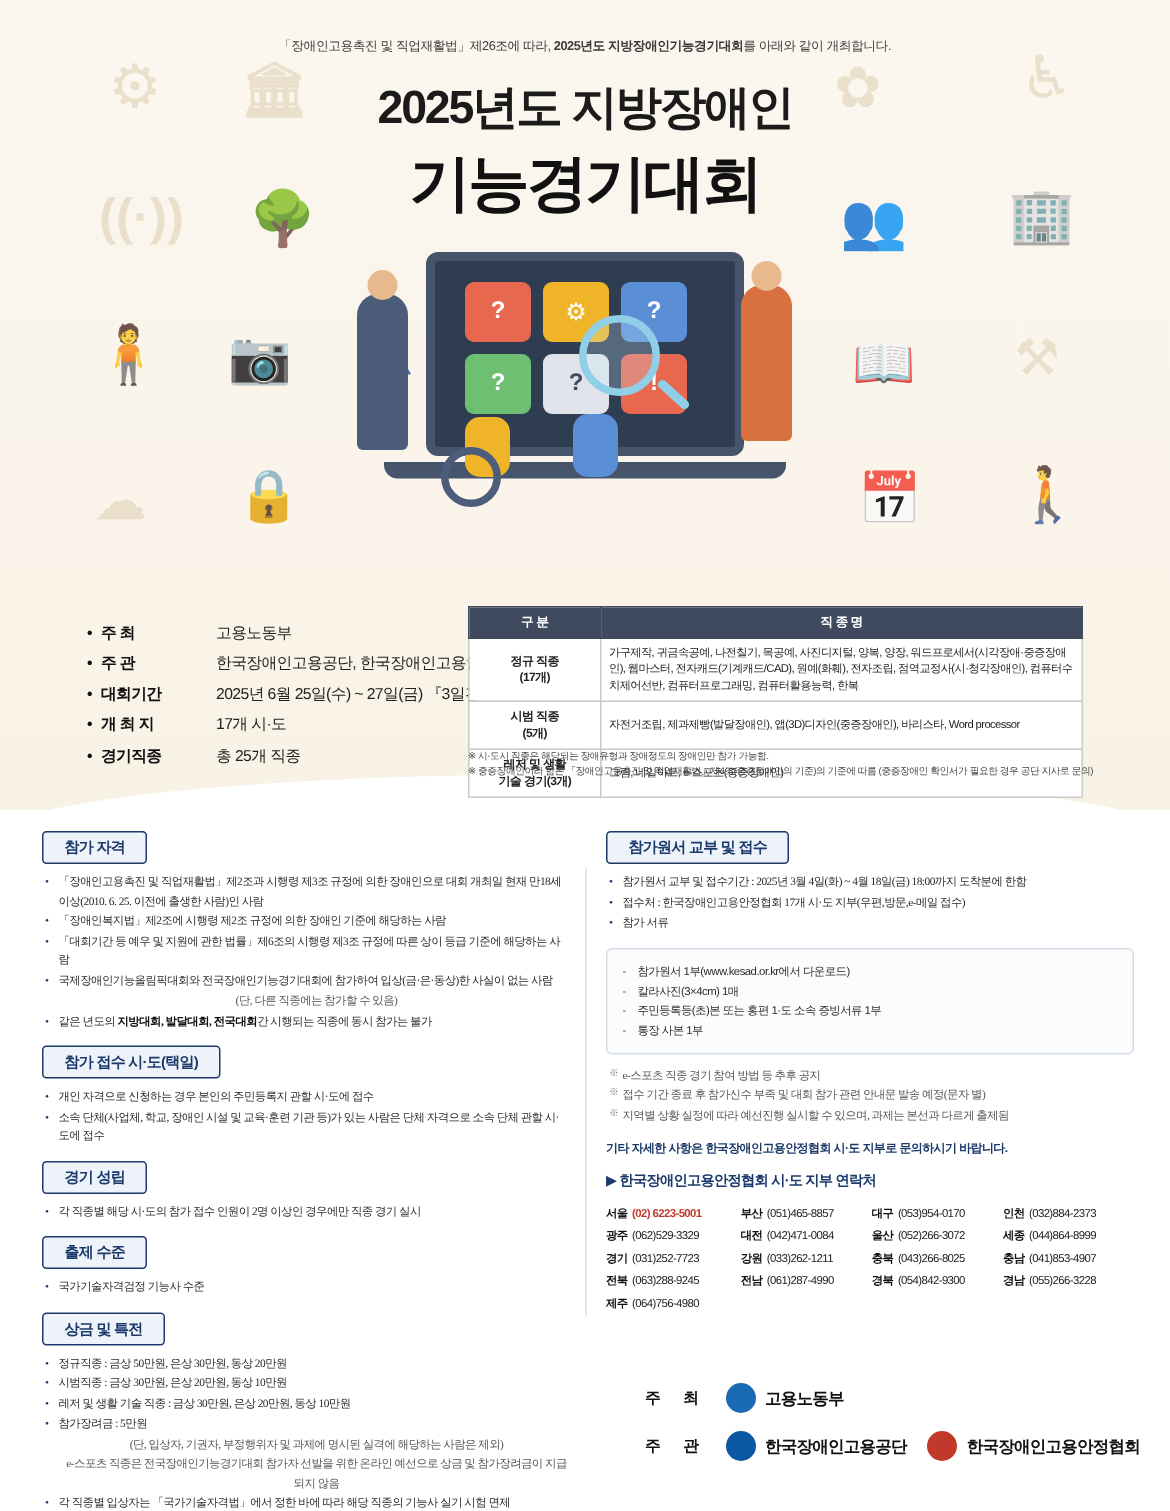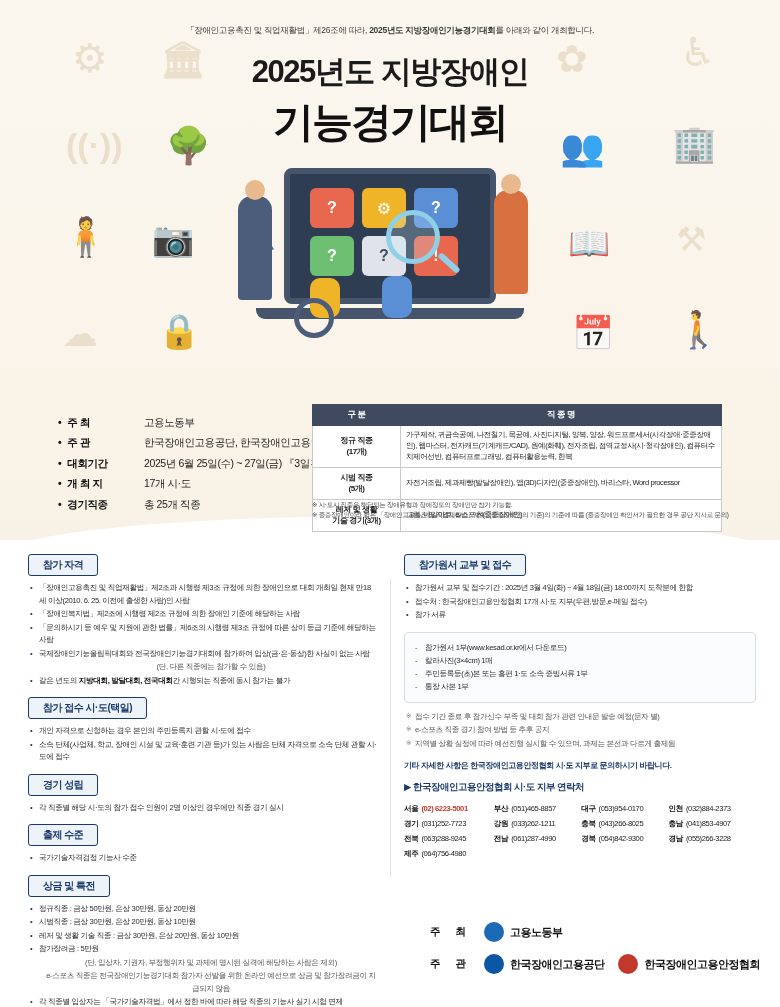--- a/index.html
+++ b/index.html
@@ -119,21 +119,21 @@
 
   .sec-head {
     display: inline-block;
     border: 1.2px solid #1b3a6b; color: #1b3a6b;
     font-size: 10px; font-weight: bold; letter-spacing: -0.5px;
     padding: 3px 14px; border-radius: 3px; margin-bottom: 6px;
   }
   .sec-head.filled {
     background: #eef3fa;
   }
-  ul.bul { list-style: none; margin: 0 0 10px 2px; }
+  ul.bul { list-style: none; margin: 0 0 10px 2px; font-family: Liberation Serif, serif; }
   ul.bul > li {
     font-size: 7.6px; line-height: 1.65; letter-spacing: -0.35px;
     color: #2a2a2a; padding-left: 9px; position: relative; margin-bottom: 1px;
   }
   ul.bul > li:before {
     content: "•"; position: absolute; left: 0; top: 0; color: #1b3a6b;
   }
   ul.bul > li.sub:before { content: ""; }
   ul.bul > li.sub { padding-left: 14px; color: #555; text-align: center; }
   ul.bul > li.note:before { content: "※"; font-size: 6.5px; color: #777; }
@@ -290,21 +290,21 @@
 <div class="bottom">
   <div class="curve"></div>
   <div class="vdiv"></div>
 
   <div class="col-left">
 
     <div class="sec-head filled">참가 자격</div>
     <ul class="bul">
       <li>「장애인고용촉진 및 직업재활법」제2조과 시행령 제3조 규정에 의한 장애인으로 대회 개최일 현재 만18세 이상(2010. 6. 25. 이전에 출생한 사람)인 사람</li>
       <li>「장애인복지법」제2조에 시행령 제2조 규정에 의한 장애인 기준에 해당하는 사람</li>
-      <li>「문의하시기 등 예우 및 지원에 관한 법률」제6조의 시행령 제3조 규정에 따른 상이 등급 기준에 해당하는 사람</li>
+      <li>「대회기간 등 예우 및 지원에 관한 법률」제6조의 시행령 제3조 규정에 따른 상이 등급 기준에 해당하는 사람</li>
       <li>국제장애인기능올림픽대회와 전국장애인기능경기대회에 참가하여 입상(금·은·동상)한 사실이 없는 사람</li>
       <li class="sub">(단, 다른 직종에는 참가할 수 있음)</li>
       <li><span id="l1i5">같은 년도의 <b>지방대회, 발달대회, 전국대회</b>간 시행되는 직종에 동시 참가는 불가</span></li>
     </ul>
 
     <div class="sec-head filled">참가 접수 시·도(택일)</div>
     <ul class="bul">
       <li>개인 자격으로 신청하는 경우 본인의 주민등록지 관할 시·도에 접수</li>
       <li>소속 단체(사업체, 학교, 장애인 시설 및 교육·훈련 기관 등)가 있는 사람은 단체 자격으로 소속 단체 관할 시·도에 접수</li>
     </ul>
@@ -342,35 +342,41 @@
     </ul>
 
     <ul class="boxlist">
       <li>참가원서 1부(www.kesad.or.kr에서 다운로드)</li>
       <li>칼라사진(3×4cm) 1매</li>
       <li>주민등록등(초)본 또는 홍편 1·도 소속 증빙서류 1부</li>
       <li>통장 사본 1부</li>
     </ul>
 
     <ul class="bul">
+      <li class="note">e-스포츠 직종 경기 참여 방법 등 추후 공지</li>
       <li class="note">접수 기간 종료 후 참가신수 부족 및 대회 참가 관련 안내문 발송 예정(문자 별)</li>
-      <li class="note">e-스포츠 직종 경기 참여 방법 등 추후 공지</li>
       <li class="note">지역별 상황 실정에 따라 예선진행 실시할 수 있으며, 과제는 본선과 다르게 출제됨</li>
     </ul>
 
     <div class="emph">기타 자세한 사항은 한국장애인고용안정협회 시·도 지부로 문의하시기 바랍니다.</div>
 
     <div class="contact-head">한국장애인고용안정협회 시·도 지부 연락처</div>
     <table class="ctab">
       <tbody>
         <tr>
           <td class="hi"><span class="nm">서울</span><span class="no">(02) 6223-5001</span></td>
           <td><span class="nm">부산</span><span class="no">(051)465-8857</span></td>
           <td><span class="nm">대구</span><span class="no">(053)954-0170</span></td>
           <td><span class="nm">인천</span><span class="no">(032)884-2373</span></td>
+        </tr>
+        <tr>
+          <td><span class="nm">광주</span><span class="no">(062)529-3329</span></td>
+          <td><span class="nm">대전</span><span class="no">(042)471-0084</span></td>
+          <td><span class="nm">울산</span><span class="no">(052)266-3072</span></td>
+          <td><span class="nm">세종</span><span class="no">(044)864-8999</span></td>
         </tr>
         <tr>
           <td><span class="nm">경기</span><span class="no">(031)252-7723</span></td>
           <td><span class="nm">강원</span><span class="no">(033)262-1211</span></td>
           <td><span class="nm">충북</span><span class="no">(043)266-8025</span></td>
           <td><span class="nm">충남</span><span class="no">(041)853-4907</span></td>
         </tr>
         <tr>
           <td><span class="nm">전북</span><span class="no">(063)288-9245</span></td>
           <td><span class="nm">전남</span><span class="no">(061)287-4990</span></td>

